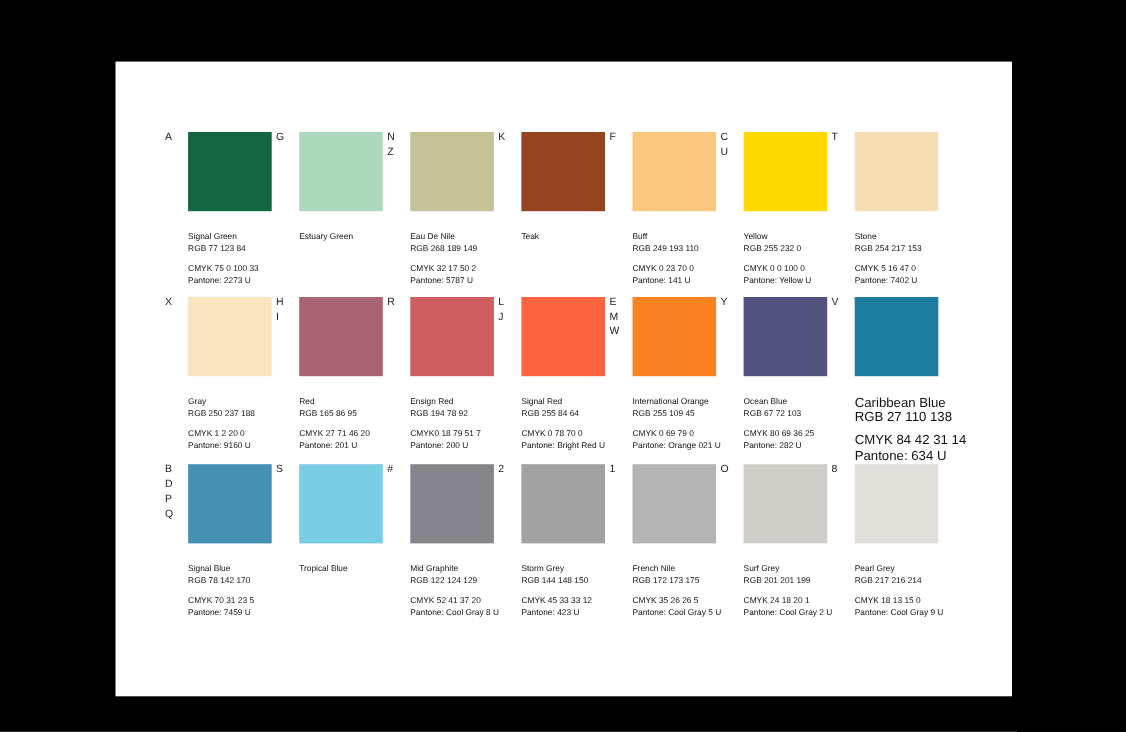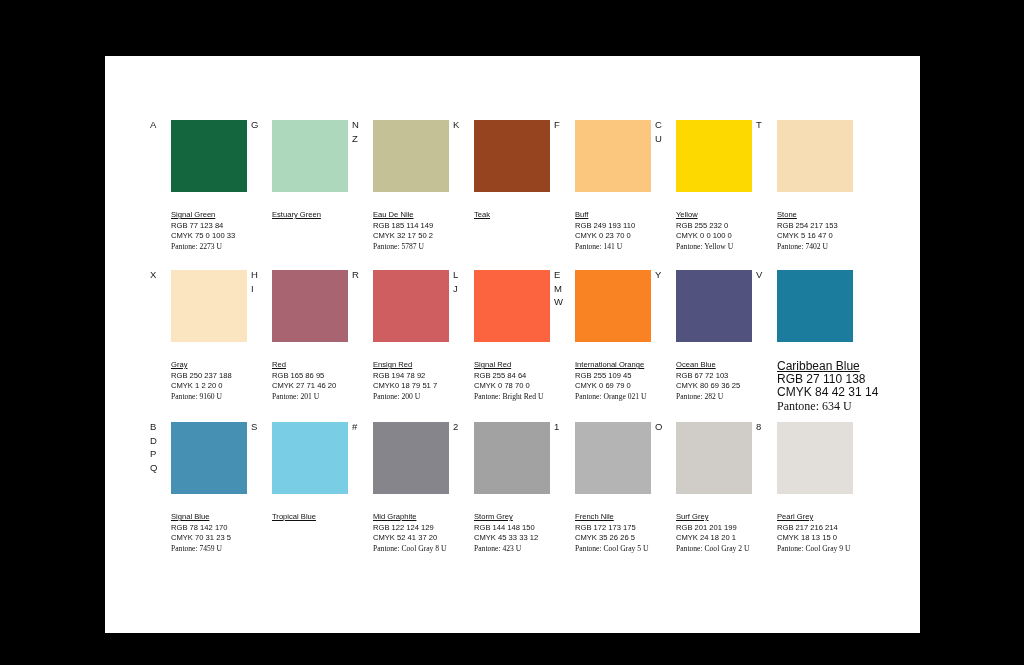--- a/index.html
+++ b/index.html
@@ -73,24 +73,24 @@
   .info {
     position: absolute;
     left: 66px;
     top: 92px;
     width: 120px;
     font-size: 7.6px;
     line-height: 10.6px;
     color: #111111;
     white-space: nowrap;
   }
-  .info .nm { display: block; text-decoration: underline; }
+  .info .nm { display: block; }
   .info .rg { display: block; }
-  .info .cm { display: block; }
-  .info .pt { display: block; font-family: Liberation Serif, serif; }
+  .info .cm { display: block; margin-top: 8px; }
+  .info .pt { display: block; }
 
   .info.big {
     font-size: 12px;
     line-height: 13.2px;
   }
 </style>
 </head>
 <body>
 
 <div id="root">
@@ -116,21 +116,21 @@
               <span class="cm"></span>
               <span class="pt"></span>
             </div>
           </div>
           <div class="cell" style="left: 202px;">
             <div class="code">N
 Z</div>
             <div class="swatch" style="background: rgb(196, 193, 150);"></div>
             <div class="info">
               <span class="nm">Eau De Nile</span>
-              <span class="rg">RGB 185 114 149</span>
+              <span class="rg">RGB 268 189 149</span>
               <span class="cm">CMYK 32 17 50 2</span>
               <span class="pt">Pantone: 5787 U</span>
             </div>
           </div>
           <div class="cell" style="left: 303px;">
             <div class="code">K</div>
             <div class="swatch" style="background: rgb(150, 68, 31);"></div>
             <div class="info">
               <span class="nm">Teak</span>
               <span class="rg"></span>

